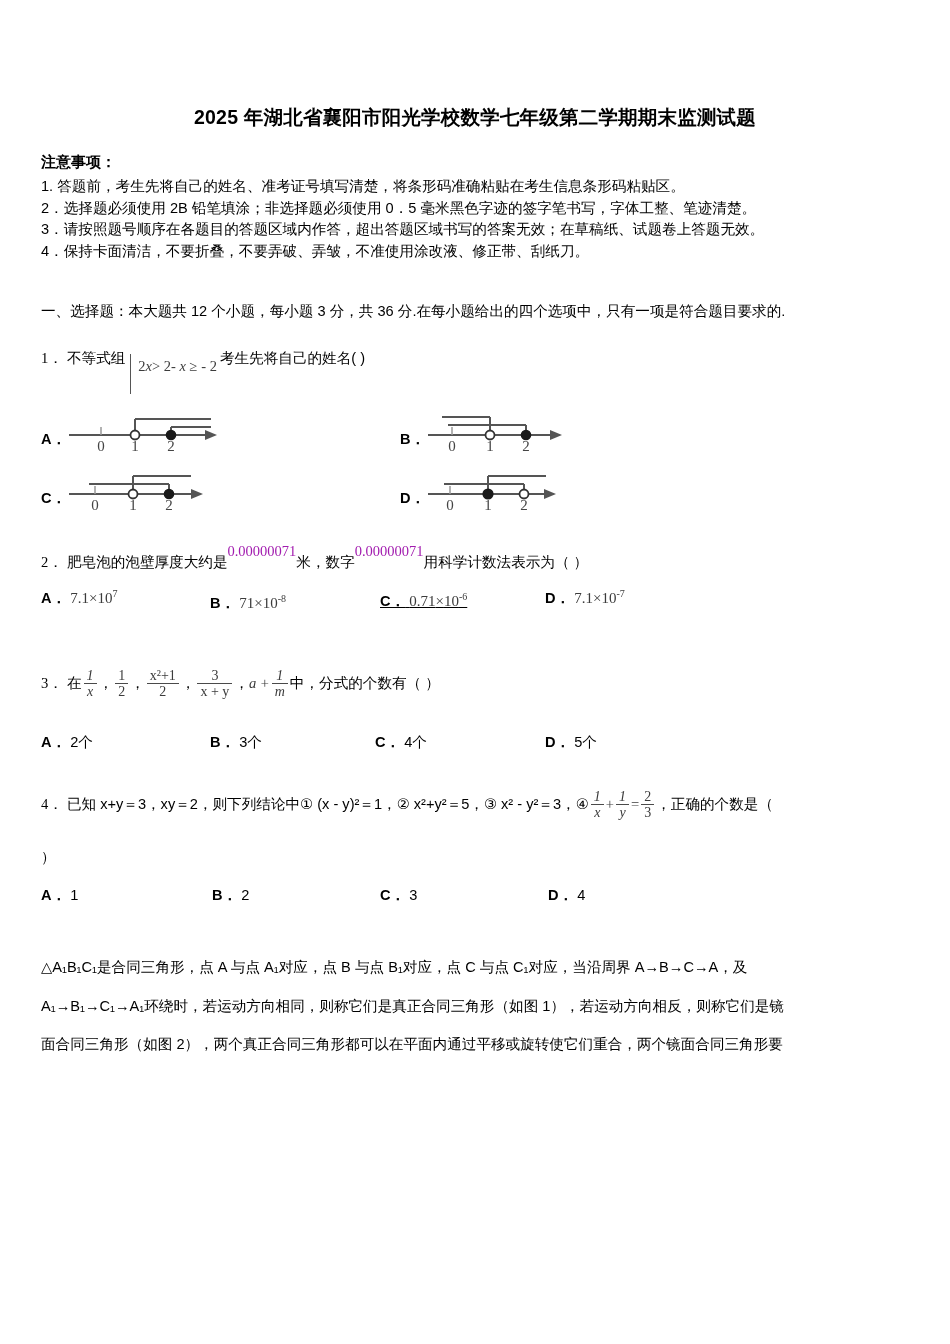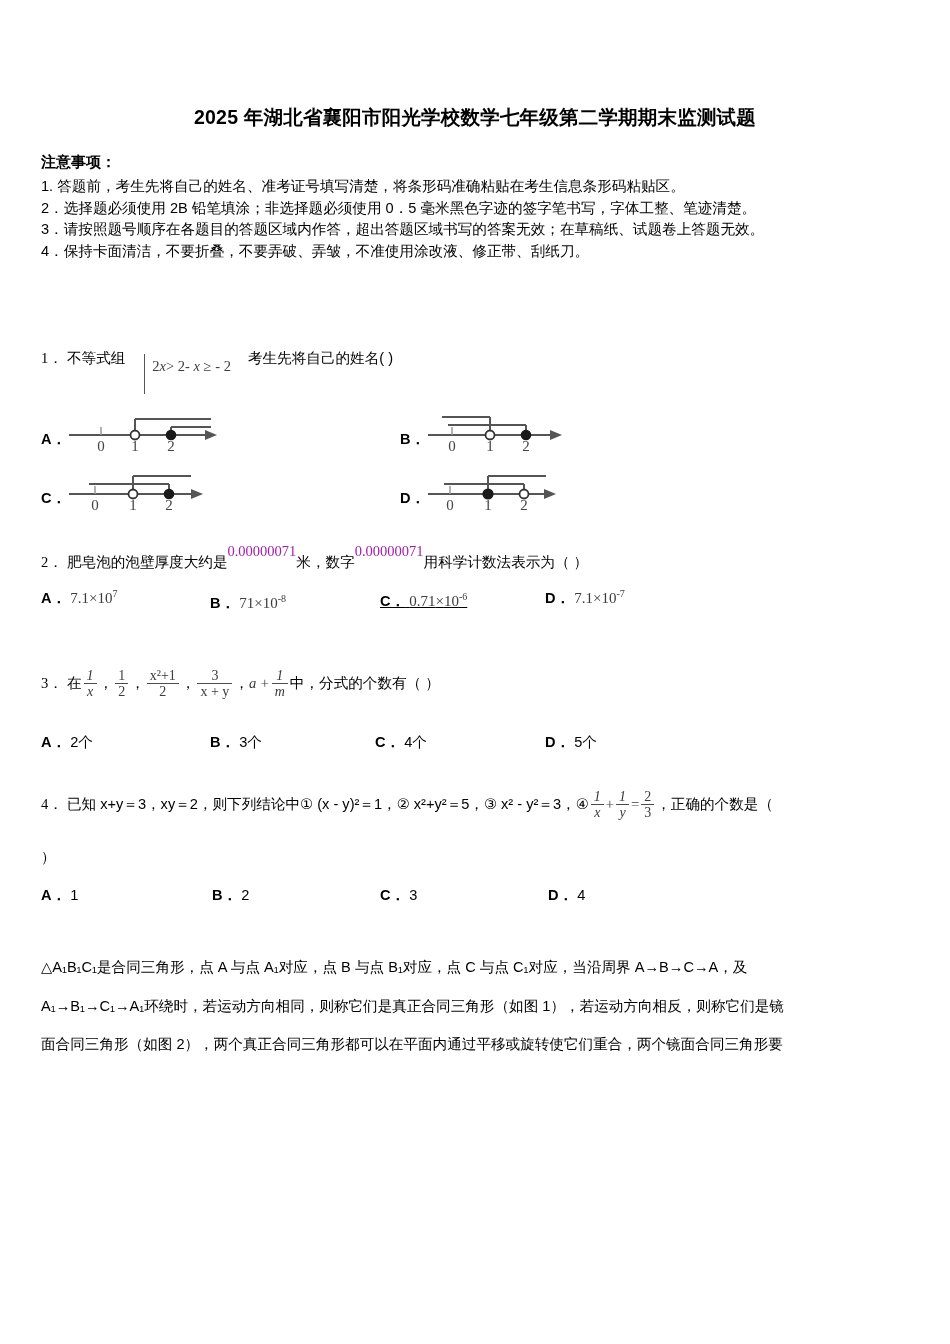--- a/index.html
+++ b/index.html
@@ -103,21 +103,21 @@
     padding: 0 3px;
   }
   .frac.ital .num, .frac.ital .den { font-style: italic; }
 
   
   .sys {
     display: inline-block;
     position: relative;
     vertical-align: -0.55em;
     padding-left: 10px;
-    margin: 0 17px;
+    margin: 0 3px;
   }
   .sys:before {
     content: "";
     position: absolute;
     left: 2px; top: -1px;
     width: 1px; height: 40px;
     background: #555;
   }
   .sys .row {
     font-family: "Liberation Serif", "DejaVu Serif", serif;
@@ -176,20 +176,21 @@
   <div class="doc-title">2025 年湖北省襄阳市阳光学校数学七年级第二学期期末监测试题</div>
 
   <div class="notice-block">
     <div class="notice-head">注意事项：</div>
     <div class="notice-line">1.  答题前，考生先将自己的姓名、准考证号填写清楚，将条形码准确粘贴在考生信息条形码粘贴区。</div>
     <div class="notice-line">2．选择题必须使用 2B 铅笔填涂；非选择题必须使用 0．5 毫米黑色字迹的签字笔书写，字体工整、笔迹清楚。</div>
     <div class="notice-line">3．请按照题号顺序在各题目的答题区域内作答，超出答题区域书写的答案无效；在草稿纸、试题卷上答题无效。</div>
     <div class="notice-line">4．保持卡面清洁，不要折叠，不要弄破、弄皱，不准使用涂改液、修正带、刮纸刀。</div>
   </div>
 
+  <div class="section-head">一、选择题：本大题共 12 个小题，每小题 3 分，共 36 分.在每小题给出的四个选项中，只有一项是符合题目要求的.</div>
 
   <div class="q" style="left:41px; top:347px; width:890px;">
     <span class="qnum">1．</span>
     <span>不等式组</span><span class="sys"><span class="row"><span>2</span><span class="mathi">x</span><span>&gt; 2</span></span><span class="row"><span>- </span><span class="mathi">x</span><span> ≥ - 2</span></span></span><span>考生先将自己的姓名(  )</span>
   </div>
 
   <div class="nl-opt" style="left:41px; top:403px;">
     <span class="nl-letter">A．</span>
     <svg class="nl-svg" width="160" height="52">
       <line x1="6" y1="32" x2="142" y2="32" stroke="#555" stroke-width="2"></line>

